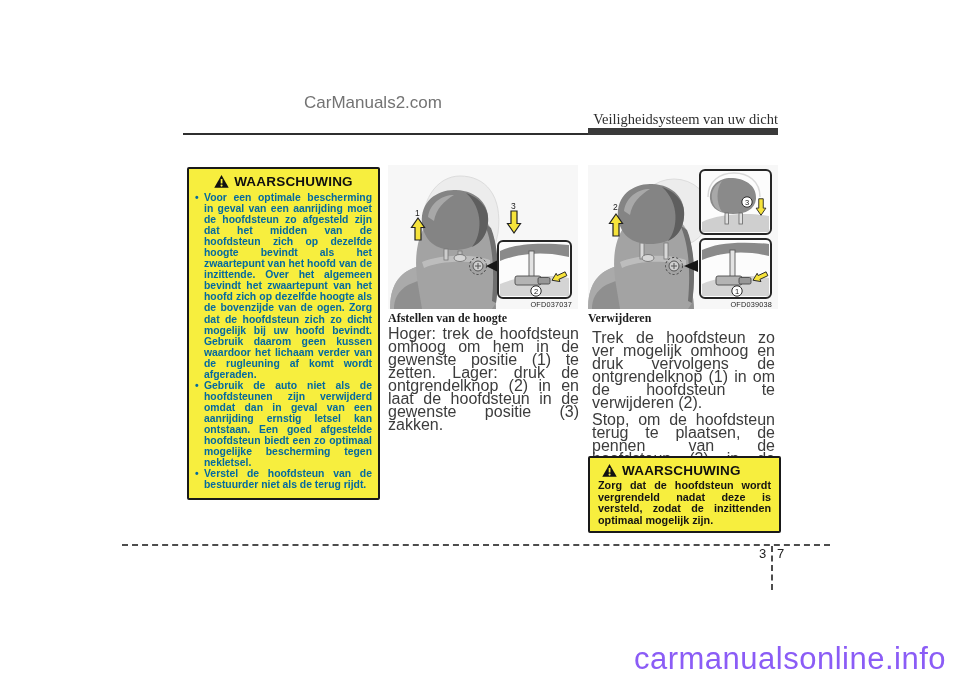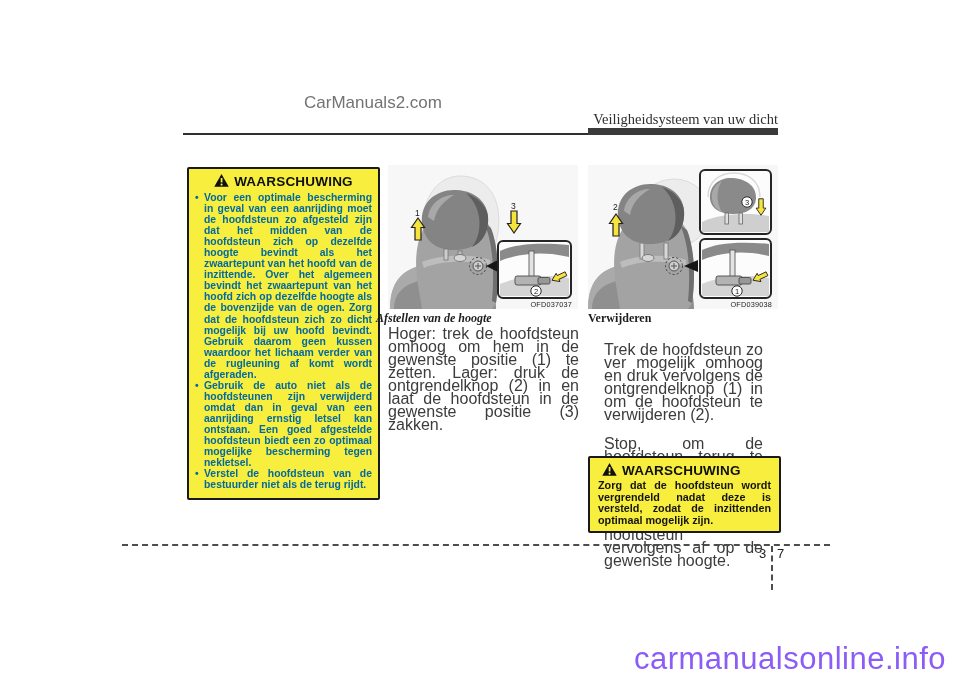--- a/index.html
+++ b/index.html
@@ -18,46 +18,46 @@
   .rule-thin{position:absolute;left:183px;top:133px;width:595px;height:2px;background:#2f2f2f;}
   .rule-thick{position:absolute;left:588px;top:128px;width:190px;height:7px;background:#3a3a3a;}
 
   .warn{
     position:absolute;box-sizing:border-box;background:#f7ee3e;
     border:2px solid #191919;border-radius:2px;
   }
   #warn1{left:187px;top:167px;width:193px;height:333px;padding:5px 6px 3px 6px;}
   #warn2{left:588px;top:456px;width:193px;height:77px;padding:5px 8px;}
   .warn-title{
-    display:flex;align-items:flex-start;justify-content:center;gap:5px;
+    display:flex;align-items:center;justify-content:center;gap:5px;
     font-weight:bold;font-size:13.5px;color:#101010;margin-bottom:3px;letter-spacing:.2px;
   }
   #warn2 .warn-title{justify-content:flex-start;padding-left:4px;margin-bottom:2px;}
   .warn-list{color:#0369a1;}
   .warn-item{display:flex;font-size:10.4px;font-weight:bold;line-height:11.05px;}
   .warn-item::before{content:"\2022";width:9px;flex:none;}
   .warn-item .btext{flex:1;text-align:justify;}
   .warn-body{font-size:10.8px;font-weight:bold;line-height:11.6px;text-align:justify;color:#141414;}
 
   .figure{position:absolute;width:190px;height:144px;}
   #fig1{left:388px;top:165px;}
   #fig2{left:588px;top:165px;}
   .caption{
     position:absolute;font-family:"Liberation Serif",serif;font-weight:bold;
     font-size:12px;color:#1d1d1d;
   }
-  #cap1{left:376px;top:311px;font-style:italic;}
+  #cap1{left:388px;top:311px;}
   #cap2{left:588px;top:311px;}
   .body-text{
     position:absolute;width:191px;font-size:16px;line-height:13px;
     color:#3c3c3c;text-align:justify;
   }
   #body1{left:388px;top:327px;}
   #body2{left:588px;top:327px;}
-  #body2 p{margin:16px;}
+  #body2 p{margin:4px;}
   #body2 p + p{margin-top:1px;}
 
   .dashed-hr{position:absolute;left:122px;top:544px;width:708px;height:0;border-top:2px dashed #4d4d4d;}
   .dashed-v{position:absolute;left:771px;top:546px;height:44px;width:0;border-left:2px dashed #4d4d4d;}
   .pnum{position:absolute;top:546px;font-size:13px;color:#222;}
   #pnum3{left:759px;}
   #pnum7{left:777px;}
   .bottom-watermark{
     position:absolute;top:641px;right:14px;font-size:31px;color:#8b5cf6;letter-spacing:.5px;
   }

